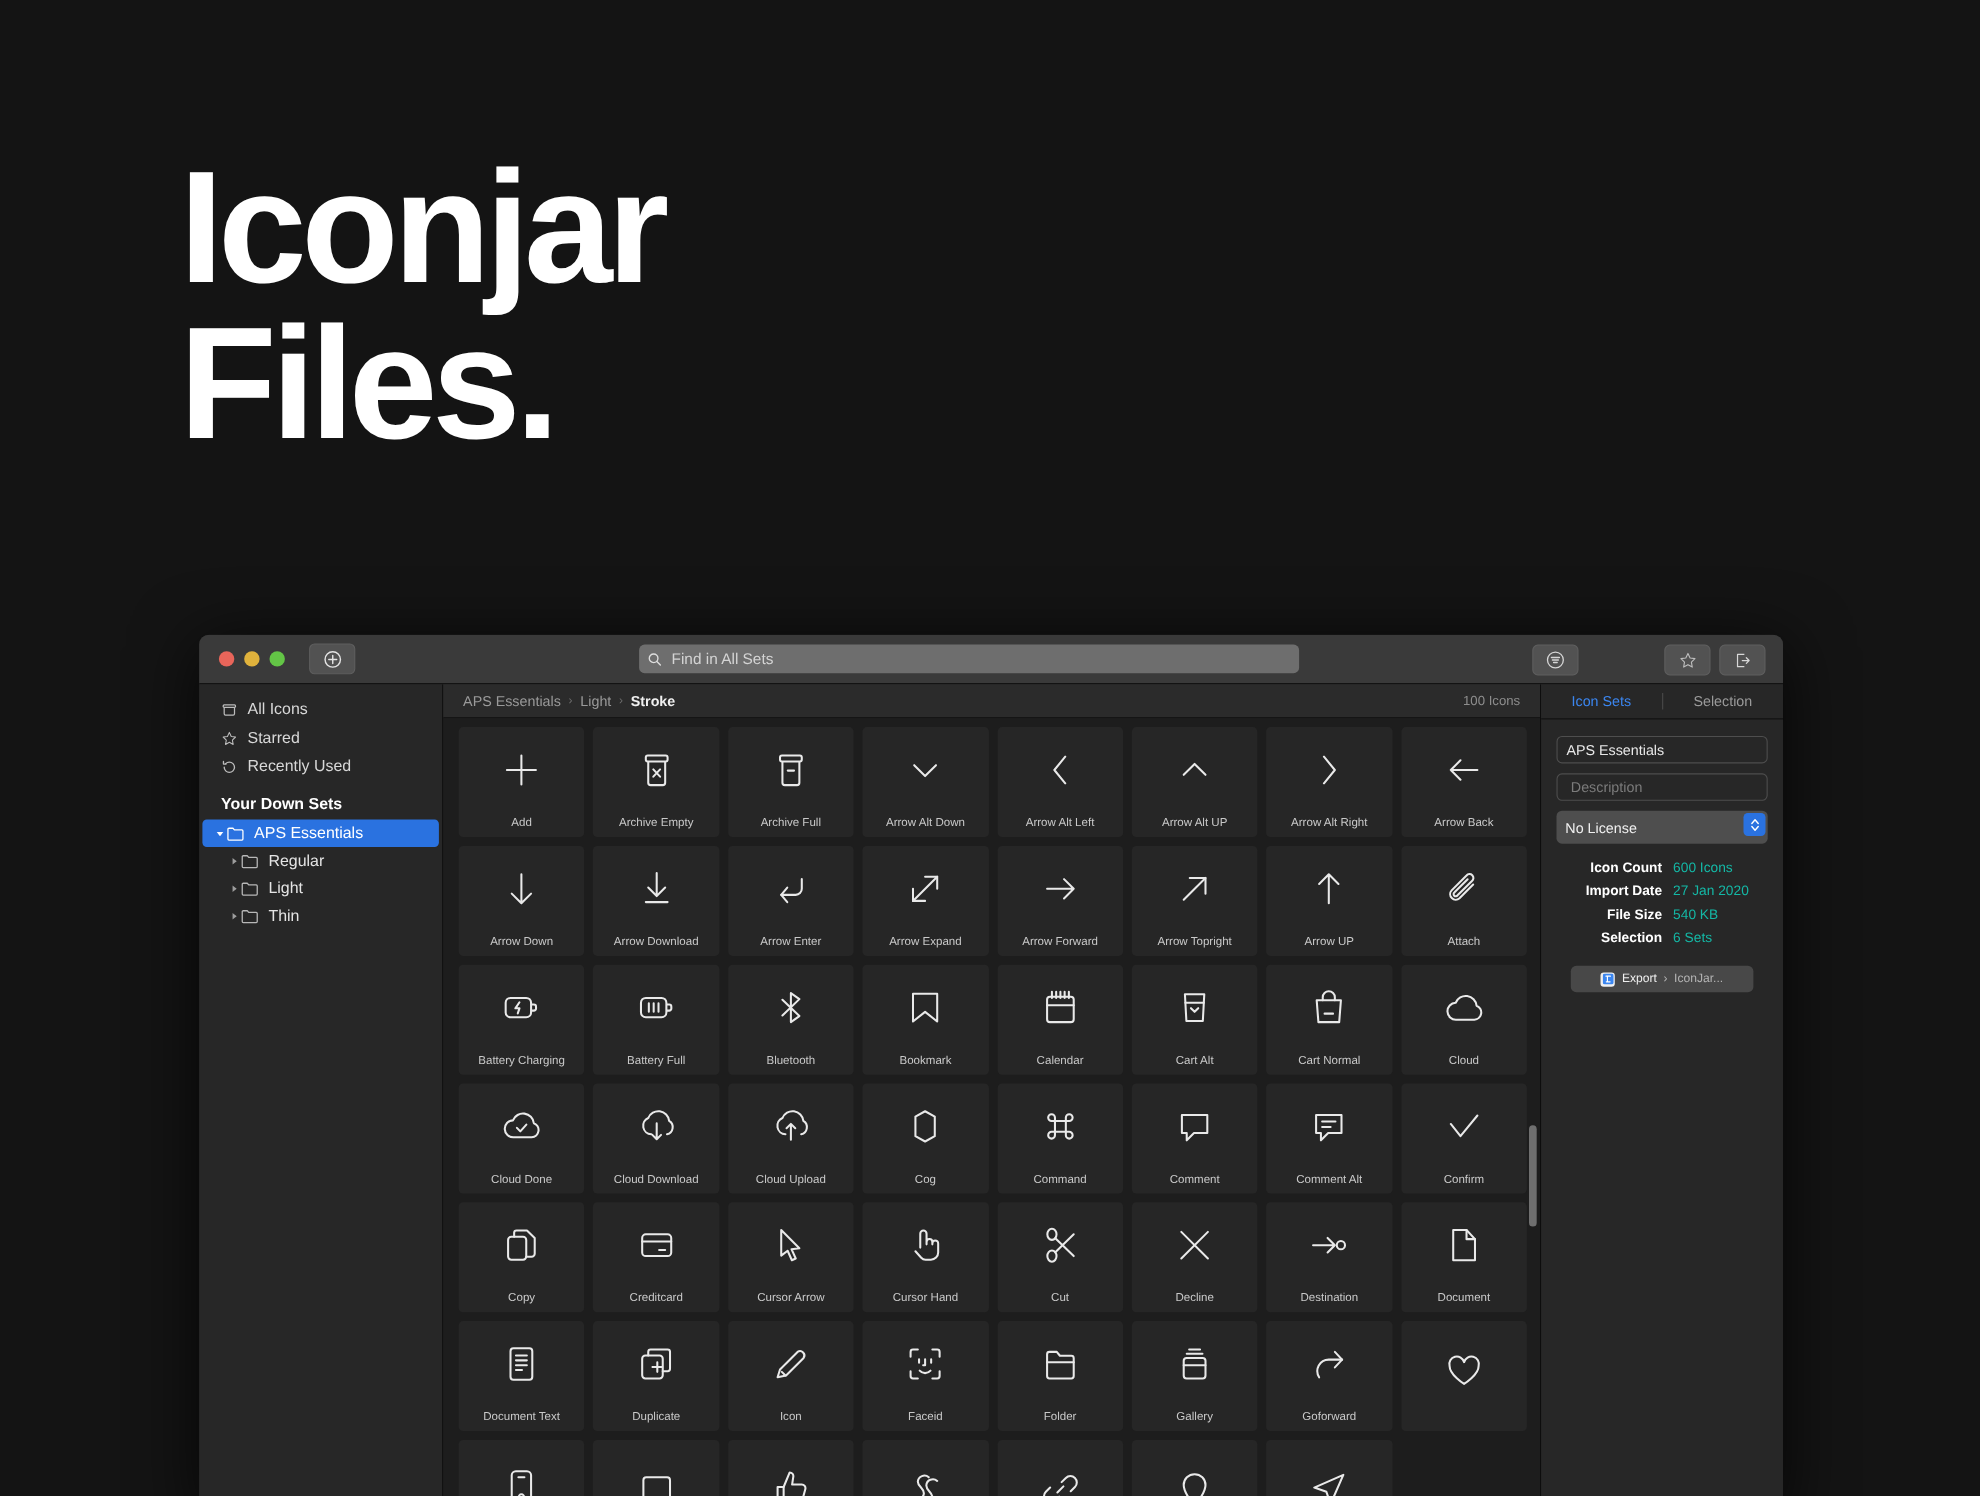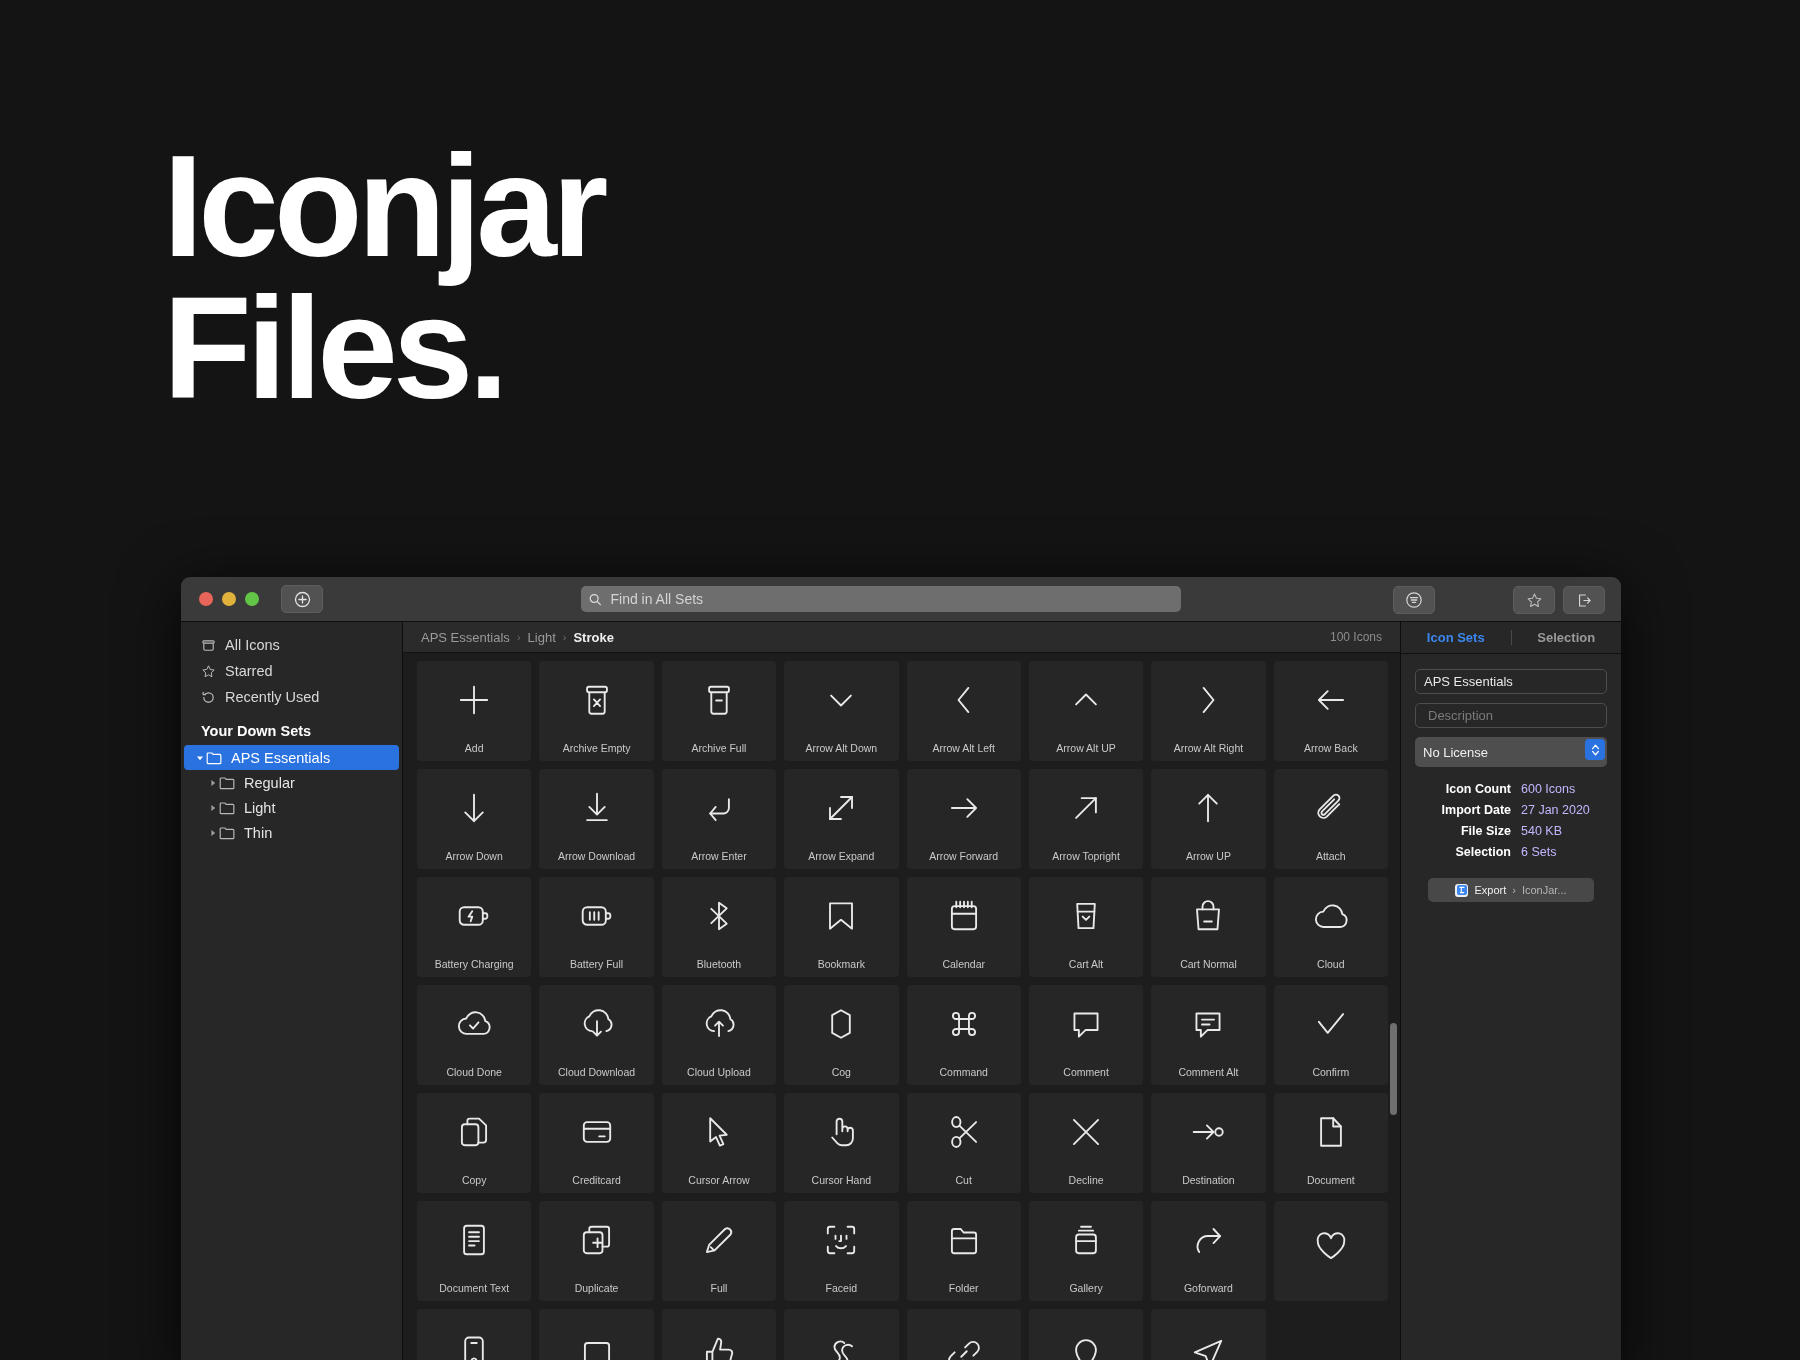--- a/index.html
+++ b/index.html
@@ -111,42 +111,42 @@
   #vscroll{position:absolute;right:3px;top:370px;width:7px;height:92px;background:#6f6f6f;border-radius:4px;}
   
   #inspector{
     width:220px;flex:none;background:#272727;border-left:1px solid #0d0d0d;
     display:flex;flex-direction:column;
   }
   #insp-tabs{
     height:31px;display:flex;align-items:center;border-bottom:1px solid #111;
     background:#272727;flex:none;
   }
-  .itab{flex:1;text-align:center;font-size:13px;color:#9a9a9a;font-weight:bold;}
+  .itab{flex:1;text-align:center;font-size:13px;color:#9a9a9a;font-weight:normal;}
   .itab.on{color:#3b86f0;}
   .itab-div{width:1px;height:15px;background:#4a4a4a;}
   #insp-body{padding:15px 14px 0 14px;}
   .ifield{
     height:25px;border:1px solid #4e4e4e;border-radius:5px;background:transparent;
     display:flex;align-items:center;padding:0 8px;box-sizing:border-box;
     color:#e8e8e8;font-size:13px;margin-bottom:9px;
   }
   .ifield.ph{color:#7b7b7b;padding-left:12px;}
   #license-select{
     height:25px;border-radius:5px;background:#4e4e4e;display:flex;align-items:center;
     padding:15px 8px;box-sizing:border-box;color:#f0f0f0;font-size:13px;
     position:relative;margin-bottom:14px;
   }
   #license-stepper{
     position:absolute;right:2px;top:2px;width:20px;height:21px;border-radius:4px;
     background:#2a72e0;display:flex;align-items:center;justify-content:center;
   }
   .meta-row{display:flex;font-size:12.5px;margin-bottom:5px;line-height:16px;}
   .meta-k{width:96px;text-align:right;color:#ffffff;font-weight:bold;flex:none;}
-  .meta-v{margin-left:10px;color:#c4b5fd;}
+  .meta-v{margin-left:10px;color:#14b8a6;}
   #export-btn{
     margin:18px auto 0 auto;width:166px;height:24px;border-radius:5px;background:#484848;
     display:flex;align-items:center;justify-content:center;gap:6px;
     font-size:11px;color:#efefef;
   }
   #export-btn .ex-sub{color:#b4b4b4;}
   .exi{width:13px;height:13px;border-radius:3px;background:#f0f0f0;display:flex;align-items:center;justify-content:center;}
 </style>
 </head>
 <body>
@@ -669,21 +669,21 @@
               </div>
               <div class="nm">Duplicate</div>
             </div>
             <div class="cell">
               <div class="gl">
                 <svg width="44" height="44" viewBox="0 0 40 40">
                   <path d="M9 31l2-6.5L25.5 10a3.6 3.6 0 015 5L16 29.5z" fill="none" stroke="#e9e9e9" stroke-width="1.7" stroke-linecap="round" stroke-linejoin="round"></path>
                   <path d="M12.5 26.5l3 3" fill="none" stroke="#e9e9e9" stroke-width="1.7" stroke-linecap="round" stroke-linejoin="round"></path>
                 </svg>
               </div>
-              <div class="nm">Full</div>
+              <div class="nm">Icon</div>
             </div>
             <div class="cell">
               <div class="gl">
                 <svg width="44" height="44" viewBox="0 0 40 40">
                   <path d="M8 14V10a2 2 0 012-2h4M32 14V10a2 2 0 00-2-2h-4M8 26v4a2 2 0 002 2h4M32 26v4a2 2 0 01-2 2h-4" fill="none" stroke="#e9e9e9" stroke-width="1.7" stroke-linecap="round" stroke-linejoin="round"></path>
                   <path d="M15 16v3M25 16v3" fill="none" stroke="#e9e9e9" stroke-width="1.7" stroke-linecap="round" stroke-linejoin="round"></path>
                   <path d="M20 16v5h-1.6" fill="none" stroke="#e9e9e9" stroke-width="1.7" stroke-linecap="round" stroke-linejoin="round"></path>
                   <path d="M15.5 25.5a6 6 0 009 0" fill="none" stroke="#e9e9e9" stroke-width="1.7" stroke-linecap="round" stroke-linejoin="round"></path>
                 </svg>
               </div>

